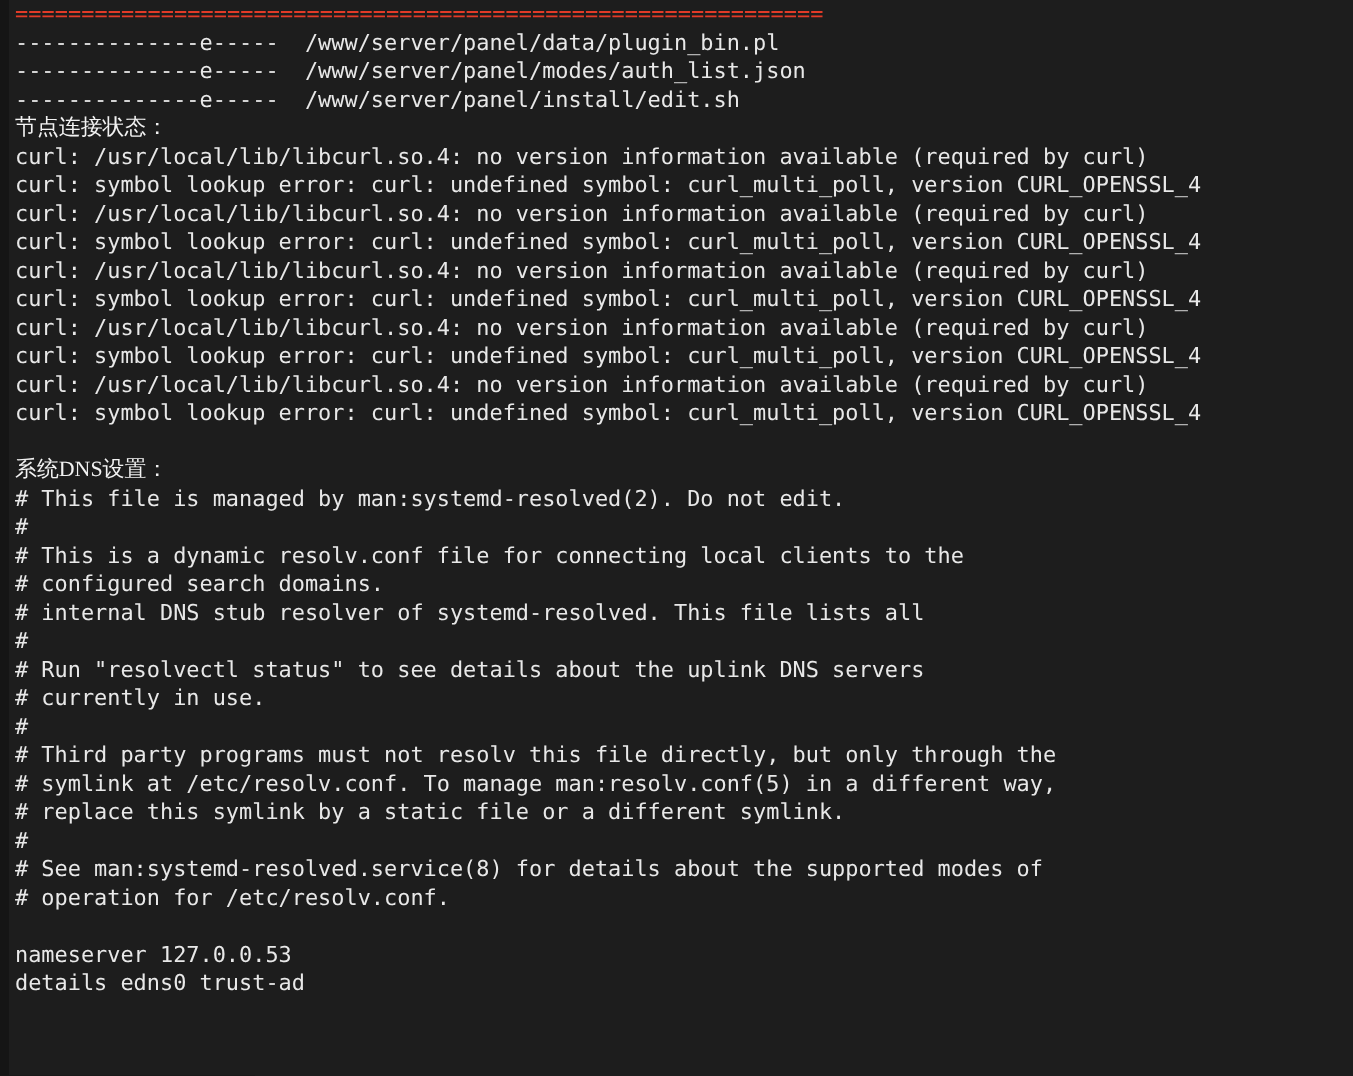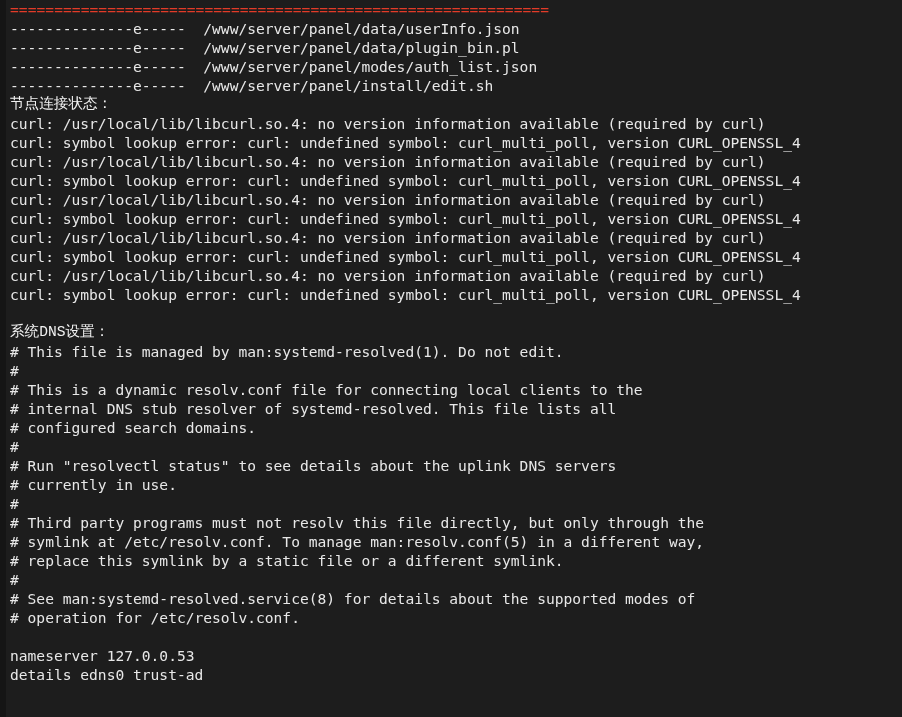--- a/index.html
+++ b/index.html
@@ -50,56 +50,55 @@
     color: #e8e8e8;
   }
   .line.sep {
     color: #e23b28;
     letter-spacing: 0.05px;
     height: 18px;
     line-height: 18px;
   }
   .line.cn {
     color: #f2f2f2;
-    font-family: Liberation Mono, monospace;
+    font-family: Liberation Serif, serif;
     font-size: 14.6px;
   }
   .line.blank {
     color: transparent;
   }
 </style>
 </head>
 <body>
 
 <div id="terminal">
   <div id="gutter"></div>
   <div id="screen">
       <span class="line sep">=============================================================</span>
-      <span class="line">--------------e-----  /www/server/panel/data/userInfo.json</span>
       <span class="line">--------------e-----  /www/server/panel/data/plugin_bin.pl</span>
       <span class="line">--------------e-----  /www/server/panel/modes/auth_list.json</span>
       <span class="line">--------------e-----  /www/server/panel/install/edit.sh</span>
       <span class="line cn">节点连接状态：</span>
       <span class="line">curl: /usr/local/lib/libcurl.so.4: no version information available (required by curl)</span>
       <span class="line">curl: symbol lookup error: curl: undefined symbol: curl_multi_poll, version CURL_OPENSSL_4</span>
       <span class="line">curl: /usr/local/lib/libcurl.so.4: no version information available (required by curl)</span>
       <span class="line">curl: symbol lookup error: curl: undefined symbol: curl_multi_poll, version CURL_OPENSSL_4</span>
       <span class="line">curl: /usr/local/lib/libcurl.so.4: no version information available (required by curl)</span>
       <span class="line">curl: symbol lookup error: curl: undefined symbol: curl_multi_poll, version CURL_OPENSSL_4</span>
       <span class="line">curl: /usr/local/lib/libcurl.so.4: no version information available (required by curl)</span>
       <span class="line">curl: symbol lookup error: curl: undefined symbol: curl_multi_poll, version CURL_OPENSSL_4</span>
       <span class="line">curl: /usr/local/lib/libcurl.so.4: no version information available (required by curl)</span>
       <span class="line">curl: symbol lookup error: curl: undefined symbol: curl_multi_poll, version CURL_OPENSSL_4</span>
       <span class="line blank"> </span>
       <span class="line cn">系统DNS设置：</span>
-      <span class="line"># This file is managed by man:systemd-resolved(1). Do not edit.</span>
+      <span class="line"># This file is managed by man:systemd-resolved(2). Do not edit.</span>
       <span class="line">#</span>
       <span class="line"># This is a dynamic resolv.conf file for connecting local clients to the</span>
+      <span class="line"># configured search domains.</span>
       <span class="line"># internal DNS stub resolver of systemd-resolved. This file lists all</span>
-      <span class="line"># configured search domains.</span>
       <span class="line">#</span>
       <span class="line"># Run "resolvectl status" to see details about the uplink DNS servers</span>
       <span class="line"># currently in use.</span>
       <span class="line">#</span>
       <span class="line"># Third party programs must not resolv this file directly, but only through the</span>
       <span class="line"># symlink at /etc/resolv.conf. To manage man:resolv.conf(5) in a different way,</span>
       <span class="line"># replace this symlink by a static file or a different symlink.</span>
       <span class="line">#</span>
       <span class="line"># See man:systemd-resolved.service(8) for details about the supported modes of</span>
       <span class="line"># operation for /etc/resolv.conf.</span>

